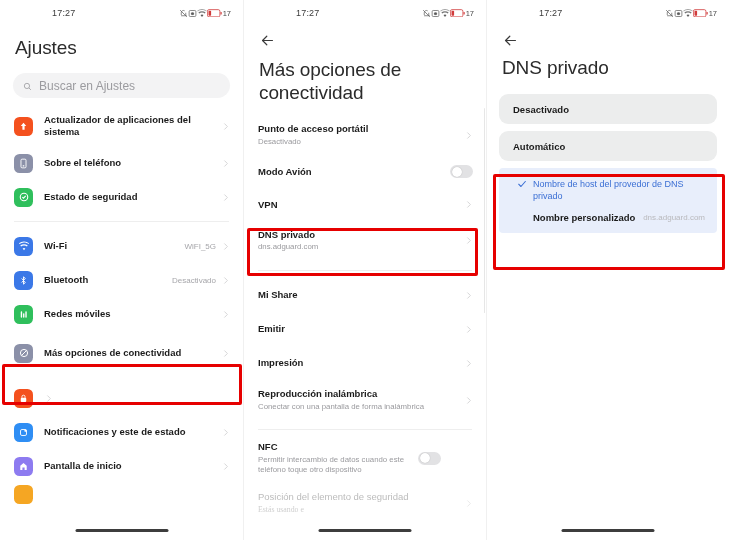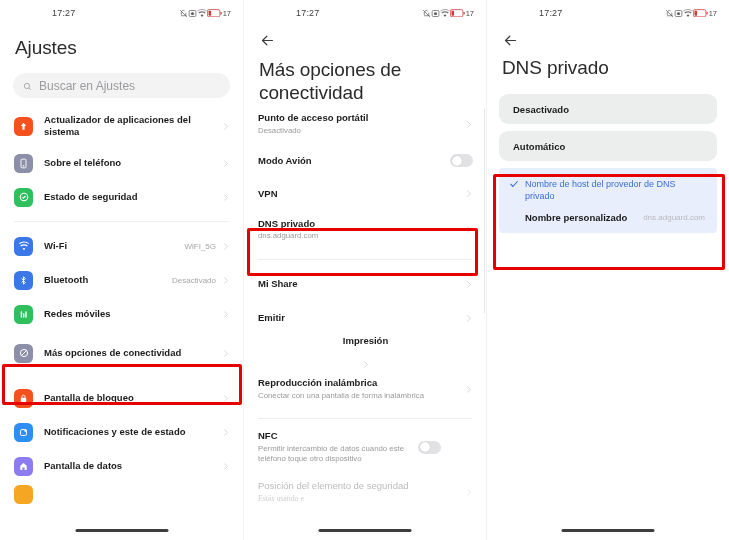--- a/index.html
+++ b/index.html
@@ -132,21 +132,21 @@
     min-height: 30px;
     display: flex;
     align-items: center;
     padding: 0 14px;
   }
   .opt-label { font-size: 9.5px; font-weight: bold; color: #1b1b1b; }
   .opt-group {
     margin: 4px 12px 0 12px;
     background: #e8eefb;
     border-radius: 4px;
-    padding: 7px 0 8px 0;
+    padding: 7px 0 8px 8px;
   }
   .opt-sel {
     display: flex;
     align-items: flex-start;
     padding: 3px 12px 3px 10px;
     gap: 6px;
   }
   .check { width: 10px; height: 10px; flex: 0 0 10px; margin-top: 1px; }
   .opt-sel-label {
     font-size: 9px;
@@ -359,23 +359,20 @@
 
       <div class="gap"></div>
 
       <div class="row">
         <div class="ico" style="background:#f4511e;">
           <svg width="11" height="11" viewBox="0 0 24 24" fill="none" stroke="#ffffff" stroke-width="2">
               <rect x="6" y="10.5" width="12" height="9" rx="2" fill="#ffffff" stroke="none"></rect>
               <path d="M8.6 10.5V8.2a3.4 3.4 0 0 1 6.8 0v2.3"></path>
             </svg>
         </div>
-        <div class="row-text">
-            <div class="row-title">Pantalla de bloqueo</div>
-          </div>
         <svg class="chev" viewBox="0 0 24 24" fill="none" stroke="#9a9a9e" stroke-width="2.4">
             <path d="M9 4l8 8-8 8"></path>
           </svg>
       </div>
 
       <div class="row">
         <div class="ico" style="background:#2f8ef4;">
           <svg width="11" height="11" viewBox="0 0 24 24" fill="none" stroke="#ffffff" stroke-width="2">
               <rect x="5.5" y="5.5" width="13" height="13" rx="3"></rect>
               <circle cx="16.5" cy="8" r="2.6" fill="#ffffff" stroke="none"></circle>
@@ -389,21 +386,21 @@
           </svg>
       </div>
 
       <div class="row">
         <div class="ico" style="background:#8d7bf0;">
           <svg width="11" height="11" viewBox="0 0 24 24" fill="#ffffff">
               <path d="M12 4.2l7 6v9.5h-4.6v-5.3H9.6v5.3H5v-9.5z"></path>
             </svg>
         </div>
         <div class="row-text">
-            <div class="row-title">Pantalla de datos</div>
+            <div class="row-title">Pantalla de inicio</div>
           </div>
         <svg class="chev" viewBox="0 0 24 24" fill="none" stroke="#9a9a9e" stroke-width="2.4">
             <path d="M9 4l8 8-8 8"></path>
           </svg>
       </div>
 
       <div class="row" style="min-height:22px;">
         <div class="ico" style="background:#f5a623;"></div>
       </div>
     </div>
@@ -451,21 +448,21 @@
       <svg class="back-arrow" viewBox="0 0 24 24" fill="none" stroke="#3a3a3a" stroke-width="1.7" stroke-linecap="round" stroke-linejoin="round">
           <path d="M19 12H5"></path>
           <path d="M11 6l-6 6 6 6"></path>
         </svg>
     </div>
 
     <div class="t2">
         <div class="page-title">Más opciones de conectividad</div>
       </div>
 
-    <div class="list" style="">
+    <div class="list" style="margin-top:11px;">
 
       <div class="row two-line">
         <div class="row-text">
           <div class="row-title">Punto de acceso portátil</div>
           <div class="row-sub">Desactivado</div>
         </div>
         <svg class="chev" viewBox="0 0 24 24" fill="none" stroke="#9a9a9e" stroke-width="2.4">
             <path d="M9 4l8 8-8 8"></path>
           </svg>
       </div>
@@ -509,21 +506,21 @@
 
       <div class="row" style="min-height:34px;">
         <div class="row-text">
             <div class="row-title">Emitir</div>
           </div>
         <svg class="chev" viewBox="0 0 24 24" fill="none" stroke="#9a9a9e" stroke-width="2.4">
             <path d="M9 4l8 8-8 8"></path>
           </svg>
       </div>
 
-      <div class="row" style="min-height:34px;flex-direction:column;">
+      <div class="row" style="min-height:34px;">
         <div class="row-text">
             <div class="row-title">Impresión</div>
           </div>
         <svg class="chev" viewBox="0 0 24 24" fill="none" stroke="#9a9a9e" stroke-width="2.4">
             <path d="M9 4l8 8-8 8"></path>
           </svg>
       </div>
 
       <div class="row two-line">
         <div class="row-text">

